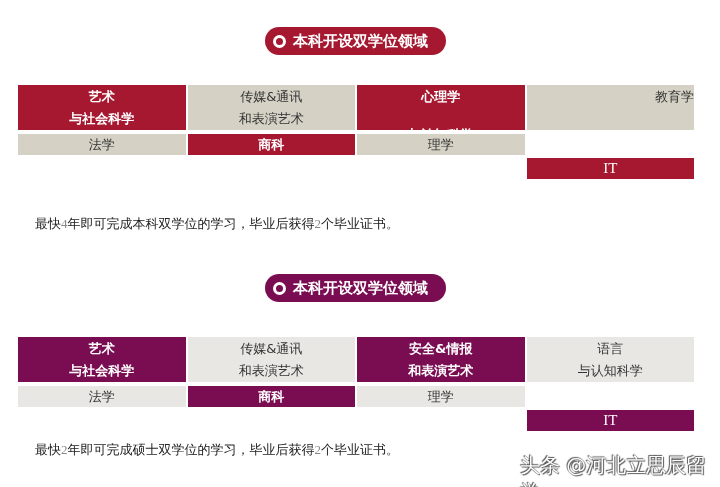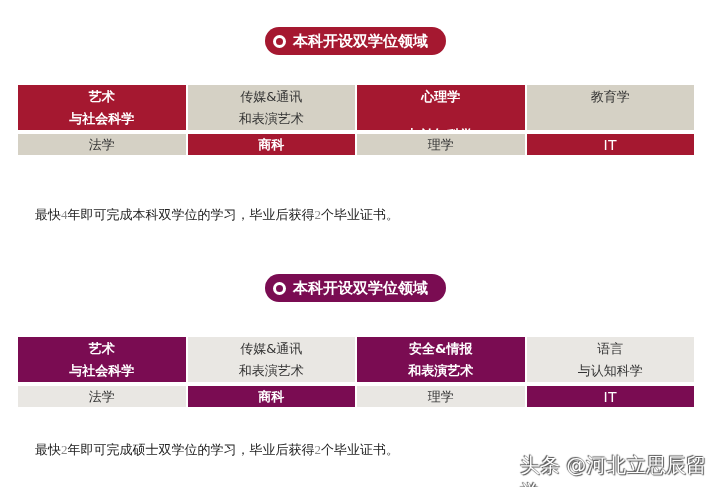--- a/index.html
+++ b/index.html
@@ -20,21 +20,21 @@
   .row { display: flex; gap: 2px; }
   .row + .row { margin-top: 4px; }
   .cell {
     flex: 1; box-sizing: border-box; text-align: center; font-size: 13px; line-height: 22px;
     display: flex; flex-direction: column; justify-content: flex-start; padding-top: 1px;
   }
   .cell.tall { height: 45px; }
   .cell.short { height: 21px; line-height: 21px; padding-top: 0; justify-content: center; }
   .cell.hl { color: #fff; font-weight: bold; }
   .cell.plain { color: #333; }
-  .cell.it { font-family: Liberation Sans, sans-serif; font-weight: normal; font-size: 15px; }
+  .cell.it { font-family: Liberation Serif, serif; font-weight: normal; font-size: 15px; margin-top: 24px; }
   .note {
     position: absolute; left: 35px; font-size: 13px; color: #222;
     font-family: "Liberation Serif", "DejaVu Serif", serif;
   }
   .note .num { color: #888; }
   .watermark {
     position: absolute; left: 520px; top: 452px; font-size: 20px; color: #fff;
     text-shadow: 0 0 1px #555, 1px 1px 1px #555, -1px -1px 1px #555;
   }
 </style>
@@ -53,34 +53,34 @@
       <span>与社会科学</span>
     </div>
     <div class="cell tall plain" style="background:#d5d1c5;">
       <span>传媒&amp;通讯</span>
       <span>和表演艺术</span>
     </div>
     <div class="cell tall hl" style="background:#a51830;gap:16px;">
       <span>心理学</span>
       <span>与认知科学</span>
     </div>
-    <div class="cell tall plain" style="background:#d5d1c5;">
+    <div class="cell tall plain" style="background:#d5d1c5;align-items:flex-end;">
       <span>教育学</span>
       <span></span>
     </div>
   </div>
   <div class="row">
     <div class="cell short plain" style="background:#d5d1c5;">法学</div>
     <div class="cell short hl" style="background:#a51830;">商科</div>
     <div class="cell short plain" style="background:#d5d1c5;">理学</div>
     <div class="cell short hl it" style="background:#a51830;">IT</div>
   </div>
 </div>
 
-<div class="note" style="top:206px;text-align:center;">
+<div class="note" style="top:215px;text-align:center;">
   <span>最快</span><span class="num">4</span><span>年即可完成本科双学位的学习，毕业后获得</span><span class="num">2</span><span>个毕业证书。</span>
 </div>
 
 <div class="pill" style="left:265px; top:274px; width:181px; background:#7a0c52;">
   <span class="ring"></span>
   <span>本科开设双学位领域</span>
 </div>
 
 <div class="tbl" style="top:337px;">
   <div class="row">

